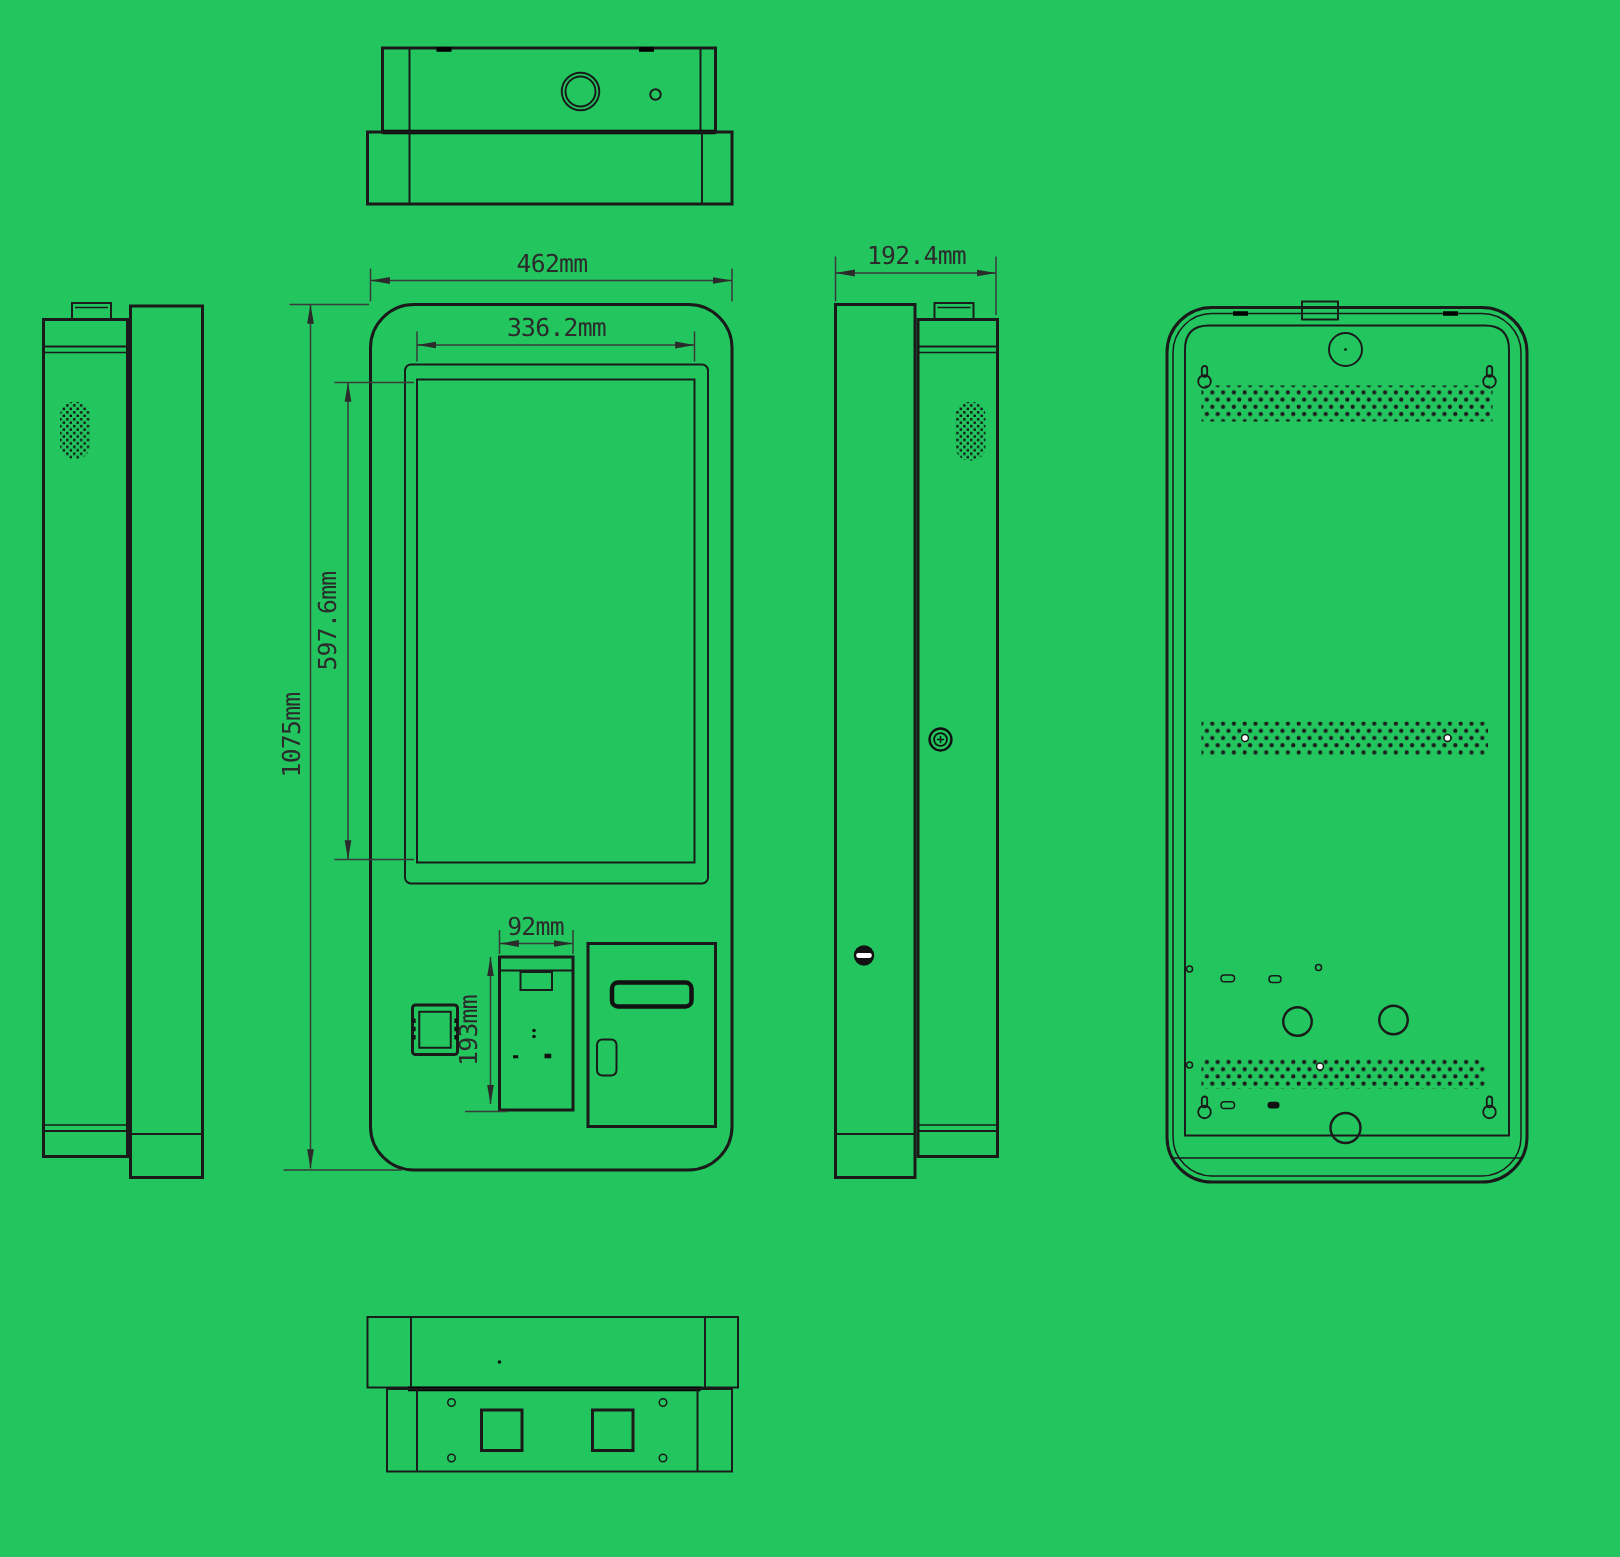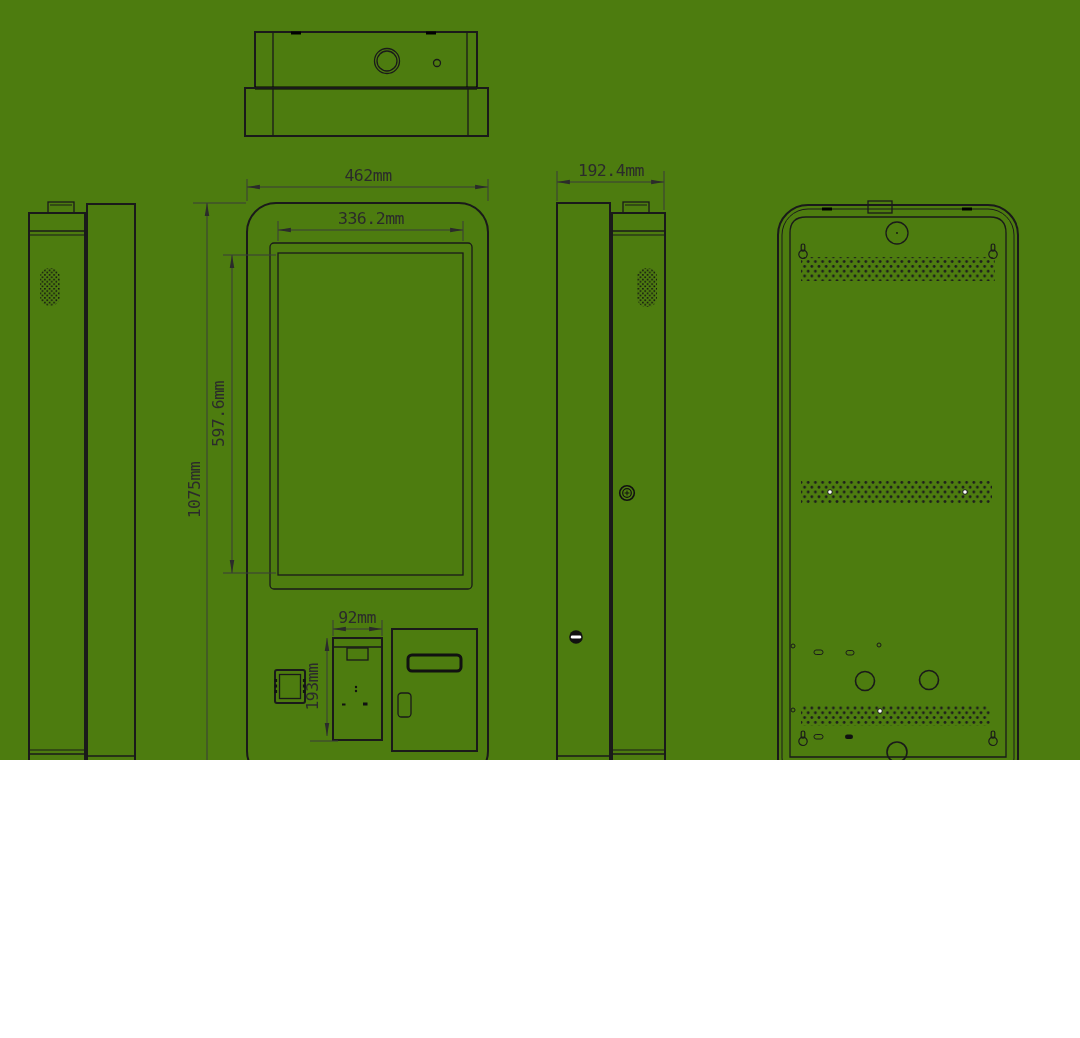--- a/index.html
+++ b/index.html
@@ -1,16 +1,16 @@
 <!DOCTYPE html>
 <html><head>
 <meta charset="utf-8">
 <style>
   html,body{margin:0;padding:0;background:#fff;}
-  #canvas{position:relative;width:1080px;height:760px;background:#4d7c0f;overflow:hidden;
+  #canvas{position:relative;width:1080px;height:1038px;background:#22c55e;overflow:hidden;
           font-family:"DejaVu Sans Mono", monospace;}
   svg{position:absolute;left:0;top:0;}
   .outline{fill:none;stroke:#1a1a1a;stroke-width:2;}
   .thin{fill:none;stroke:#1a1a1a;stroke-width:1.3;}
   .hair{fill:none;stroke:#1a1a1a;stroke-width:1;}
   .thick{stroke:#000;stroke-width:3;}
   .dim{fill:none;stroke:#3a3a3a;stroke-width:1;marker-start:url(#arw);marker-end:url(#arw);}
   .ext{fill:none;stroke:#3a3a3a;stroke-width:1;}
   .dimtext{font-family:"DejaVu Sans Mono", monospace;font-size:16.5px;fill:#2b2b2b;letter-spacing:-0.5px;}
   .dark{fill:#111;stroke:none;}

